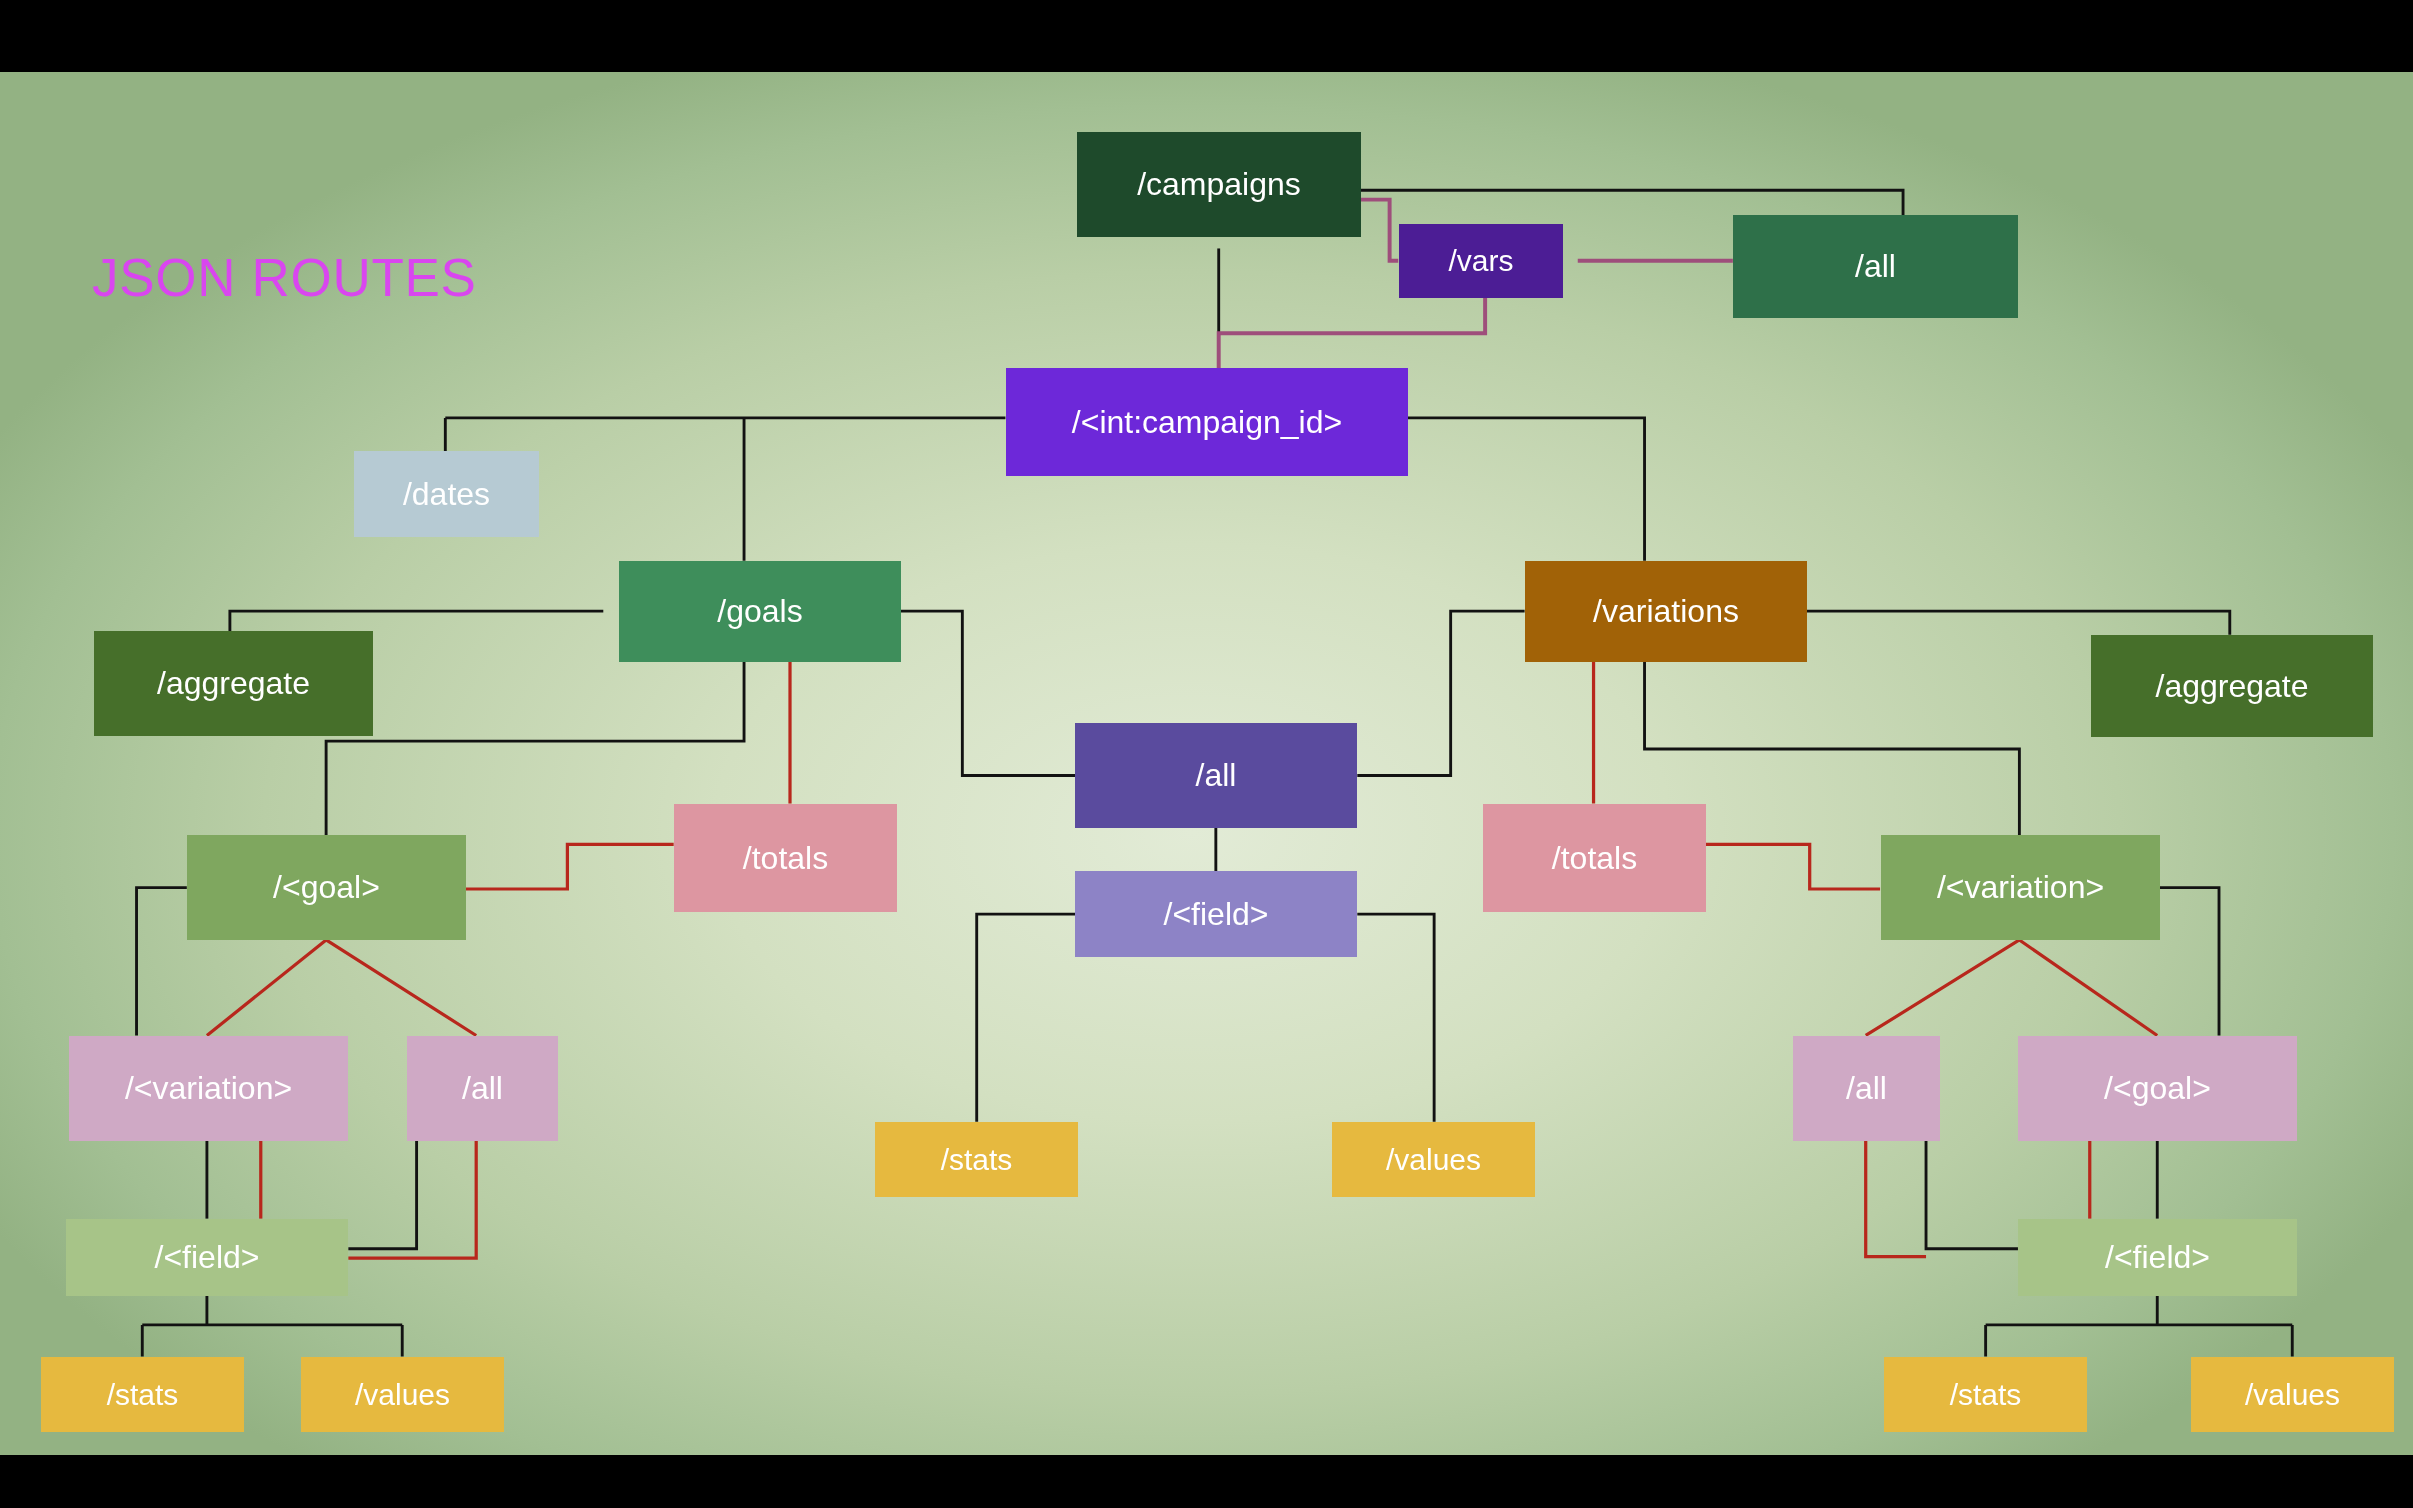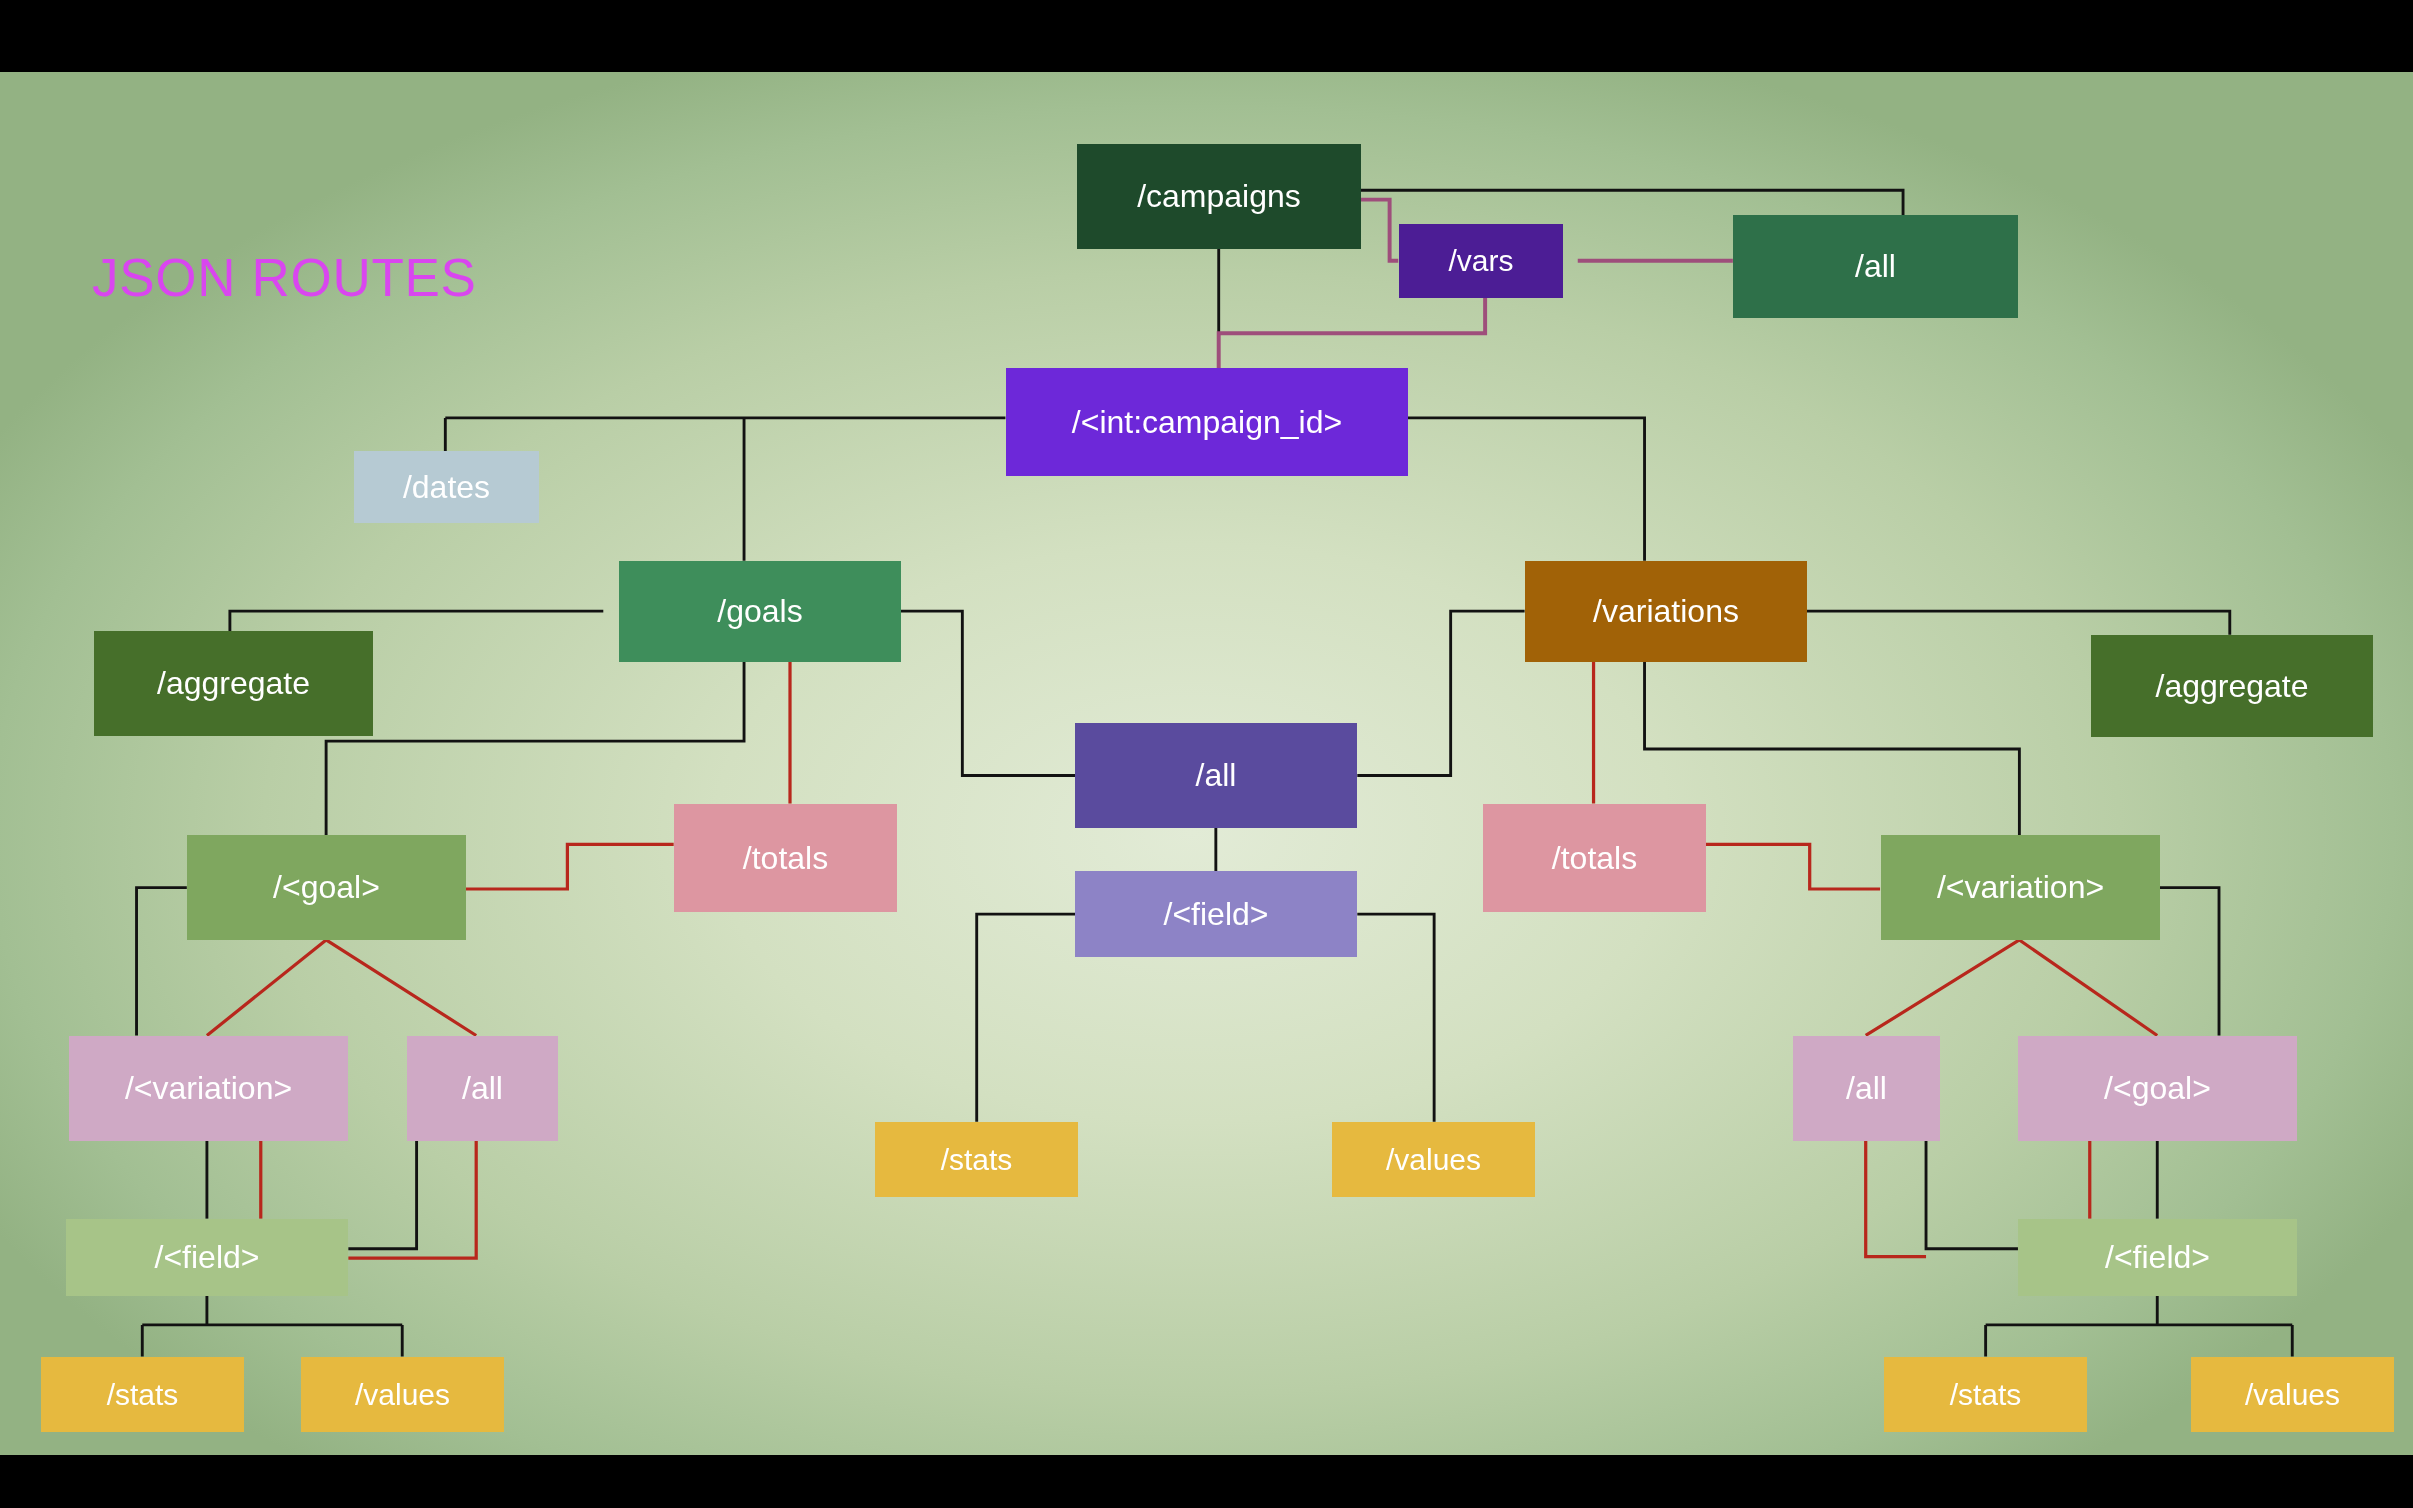--- a/index.html
+++ b/index.html
@@ -80,25 +80,25 @@
   <path class="er" d="M663 1588 V1752 H485" stroke="#b8271c"></path>
   <path class="er" d="M2812 1309 L2598 1442 M2812 1309 L3004 1442" stroke="#b8271c"></path>
   <path class="er" d="M2910 1588 V1697" stroke="#b8271c"></path>
   <path class="er" d="M2598 1588 V1750 H2682" stroke="#b8271c"></path>
 
   <path class="ep" d="M1895 278 H1935 V363 H1947" stroke="#9e4e7b"></path>
   <path class="ep" d="M2197 363 H2413" stroke="#9e4e7b"></path>
   <path class="ep" d="M2068 415 V464 H1697 V513" stroke="#9e4e7b"></path>
 </svg>
 
-<div class="node" style="left: 1077px; top: 144px; width: 284px; height: 105px; background-color: rgb(30, 74, 43);">/campaigns</div>
+<div class="node" style="left: 1077px; top: 132px; width: 284px; height: 105px; background-color: rgb(30, 74, 43);">/campaigns</div>
 <div class="node sm" style="left: 1399px; top: 224px; width: 164px; height: 74px; background-color: #4c1d95;">/vars</div>
 <div class="node" style="left: 1733px; top: 215px; width: 285px; height: 103px; background-color: rgb(46, 112, 73);">/all</div>
 <div class="node" style="left: 1006px; top: 368px; width: 402px; height: 108px; background-color: #6d28d9;">/&lt;int:campaign_id&gt;</div>
-<div class="node" style="left: 354px; top: 451px; width: 185px; height: 72px; background-color: rgb(182, 202, 211);">/dates</div>
+<div class="node" style="left: 354px; top: 451px; width: 185px; height: 86px; background-color: rgb(182, 202, 211);">/dates</div>
 <div class="node" style="left: 603px; top: 561px; width: 282px; height: 101px; background-color: rgb(62, 142, 91); margin-left: 16px;">/goals</div>
 <div class="node" style="left: 1525px; top: 561px; width: 282px; height: 101px; background-color: #a16207;">/variations</div>
 <div class="node" style="left: 94px; top: 631px; width: 279px; height: 105px; background-color: rgb(70, 111, 42);">/aggregate</div>
 <div class="node" style="left: 2091px; top: 635px; width: 282px; height: 102px; background-color: rgb(70, 111, 42);">/aggregate</div>
 <div class="node" style="left: 1075px; top: 723px; width: 282px; height: 105px; background-color: rgb(90, 75, 158);">/all</div>
 <div class="node" style="left: 674px; top: 804px; width: 223px; height: 108px; background-color: rgb(221, 150, 161);">/totals</div>
 <div class="node" style="left: 1483px; top: 804px; width: 223px; height: 108px; background-color: rgb(221, 150, 161);">/totals</div>
 <div class="node" style="left: 187px; top: 835px; width: 279px; height: 105px; background-color: rgb(127, 167, 95);">/&lt;goal&gt;</div>
 <div class="node" style="left: 1881px; top: 835px; width: 279px; height: 105px; background-color: rgb(127, 167, 95);">/&lt;variation&gt;</div>
 <div class="node" style="left: 1075px; top: 871px; width: 282px; height: 86px; background-color: rgb(141, 131, 198);">/&lt;field&gt;</div>

